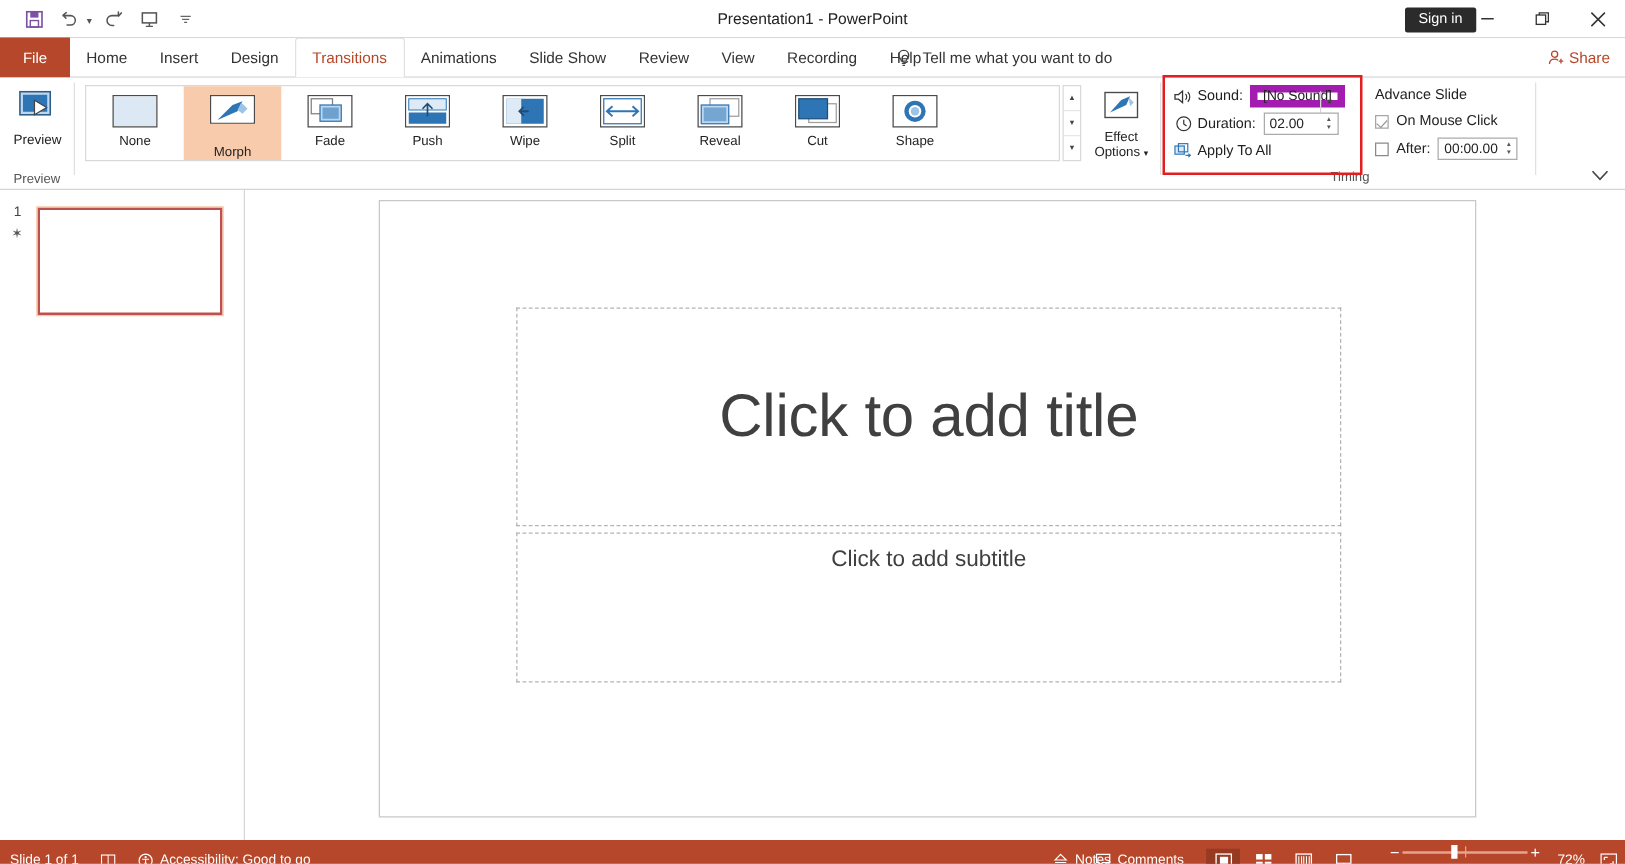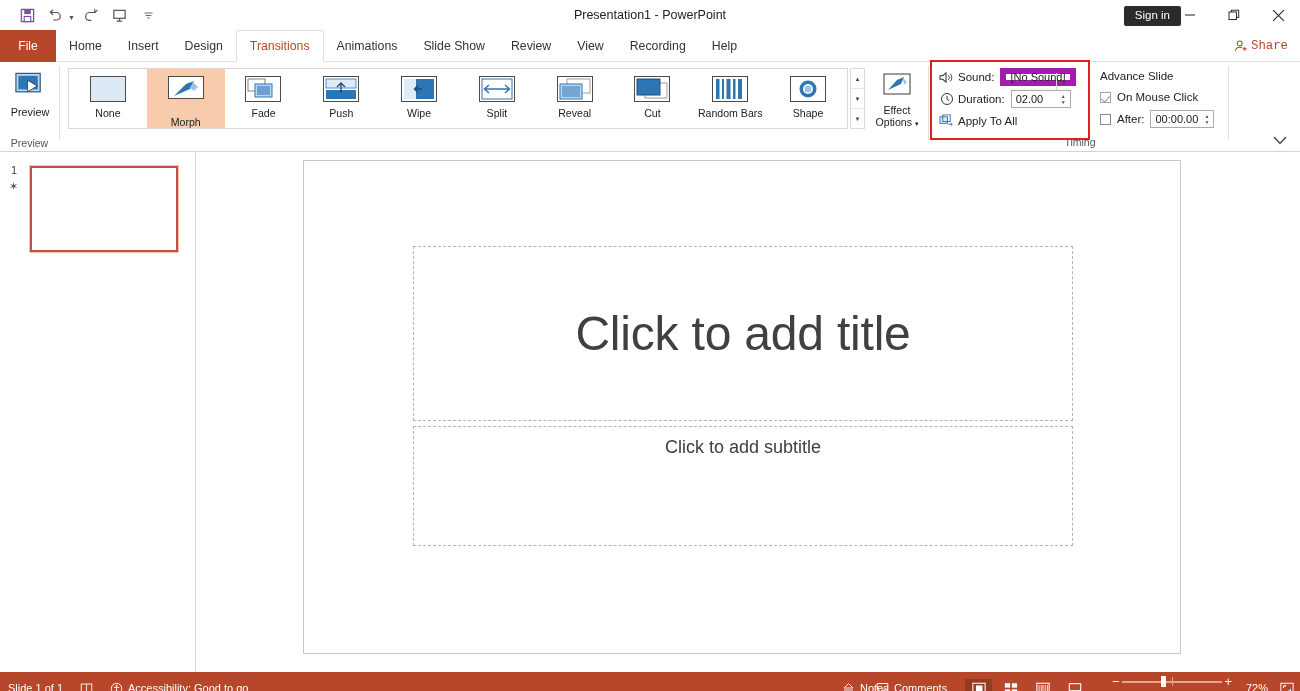--- a/index.html
+++ b/index.html
@@ -54,21 +54,21 @@
     color: #b7472a; background: #fff;
     border: 1px solid #e1e1e1; border-bottom: 1px solid #fff;
     border-radius: 3px 3px 0 0; position: relative; top: 0; z-index: 3;
   }
   .tellme {
     position: absolute; left: 716px; top: 0; height: 32px;
     display: flex; align-items: center; gap: 8px; font-size: 12.3px; color: #333;
   }
   .share {
     position: absolute; right: 12px; top: 0; height: 32px;
-    display: flex; align-items: center; gap: 3px; font-size: 12.3px; color: #b7472a; font-family: Liberation Mono, monospace;
+    display: flex; align-items: center; gap: 3px; font-size: 12.3px; color: #b7472a;
   }
 
   
   .ribbon {
     position: absolute; top: 62px; left: 0; width: 1300px; height: 90px;
     background: #fff; border-bottom: 1px solid #d4d4d4;
   }
   .grp-label {
     position: absolute; bottom: 3px; font-size: 10.5px; color: #555; text-align: center;
   }
@@ -282,20 +282,27 @@
         <div class="tab">
           <span>View</span>
         </div>
         <div class="tab">
           <span>Recording</span>
         </div>
         <div class="tab">
           <span>Help</span>
         </div>
       </div>
+    <div class="tellme">
+      <svg width="14" height="15" viewBox="0 0 14 15">
+          <path d="M7 1.2 a4 4 0 0 1 2.6 7 c-.5.5-.7 1-.7 1.6 h-3.8 c0-.6-.2-1.1-.7-1.6 A4 4 0 0 1 7 1.2z" fill="none" stroke="#444" stroke-width="1"></path>
+          <path d="M5.4 11.6 h3.2 M6 13.2 h2" stroke="#444" stroke-width="1"></path>
+        </svg>
+      <span>Tell me what you want to do</span>
+    </div>
     <div class="share">
       <svg width="14" height="14" viewBox="0 0 16 16">
           <circle cx="6.5" cy="5" r="2.8" fill="none" stroke="#b7472a" stroke-width="1.2"></circle>
           <path d="M1.8 14 c0-3 2.2-4.6 4.7-4.6 c1.2 0 2.3.4 3.1 1" fill="none" stroke="#b7472a" stroke-width="1.2"></path>
           <path d="M12.3 9.2 v4.2 M10.2 11.3 h4.2" stroke="#b7472a" stroke-width="1.2"></path>
         </svg>
       <span>Share</span>
     </div>
   </div>
 
@@ -373,31 +380,20 @@
             </svg></div>
           <div class="glbl">Reveal</div>
         </div>
         <div class="gitem">
           <div class="gthumb"><svg width="34" height="24" viewBox="0 0 34 24">
               <rect width="34" height="24" fill="#fff"></rect>
               <rect x="10" y="6" width="22" height="15" fill="none" stroke="#9f9f9f" stroke-width="1"></rect>
               <rect x="2" y="2" width="23" height="16" fill="#2e75b6" stroke="#1f4e79" stroke-width="1"></rect>
             </svg></div>
           <div class="glbl">Cut</div>
-        </div>
-        <div class="gitem">
-          <div class="gthumb"><svg width="34" height="24" viewBox="0 0 34 24">
-              <rect width="34" height="24" fill="#fff"></rect>
-              <rect x="3" y="2" width="3.5" height="20" fill="#2e75b6"></rect>
-              <rect x="9" y="2" width="2" height="20" fill="#2e75b6"></rect>
-              <rect x="13.5" y="2" width="4" height="20" fill="#2e75b6"></rect>
-              <rect x="20" y="2" width="2.5" height="20" fill="#2e75b6"></rect>
-              <rect x="25" y="2" width="4" height="20" fill="#2e75b6"></rect>
-            </svg></div>
-          <div class="glbl">Random Bars</div>
         </div>
         <div class="gitem">
           <div class="gthumb"><svg width="34" height="24" viewBox="0 0 34 24">
               <rect width="34" height="24" fill="#fff"></rect>
               <circle cx="17" cy="12" r="8.5" fill="#2e75b6"></circle>
               <circle cx="17" cy="12" r="5" fill="#fff"></circle>
               <circle cx="17" cy="12" r="3.4" fill="#9dc3e6"></circle>
             </svg></div>
           <div class="glbl">Shape</div>
         </div>

